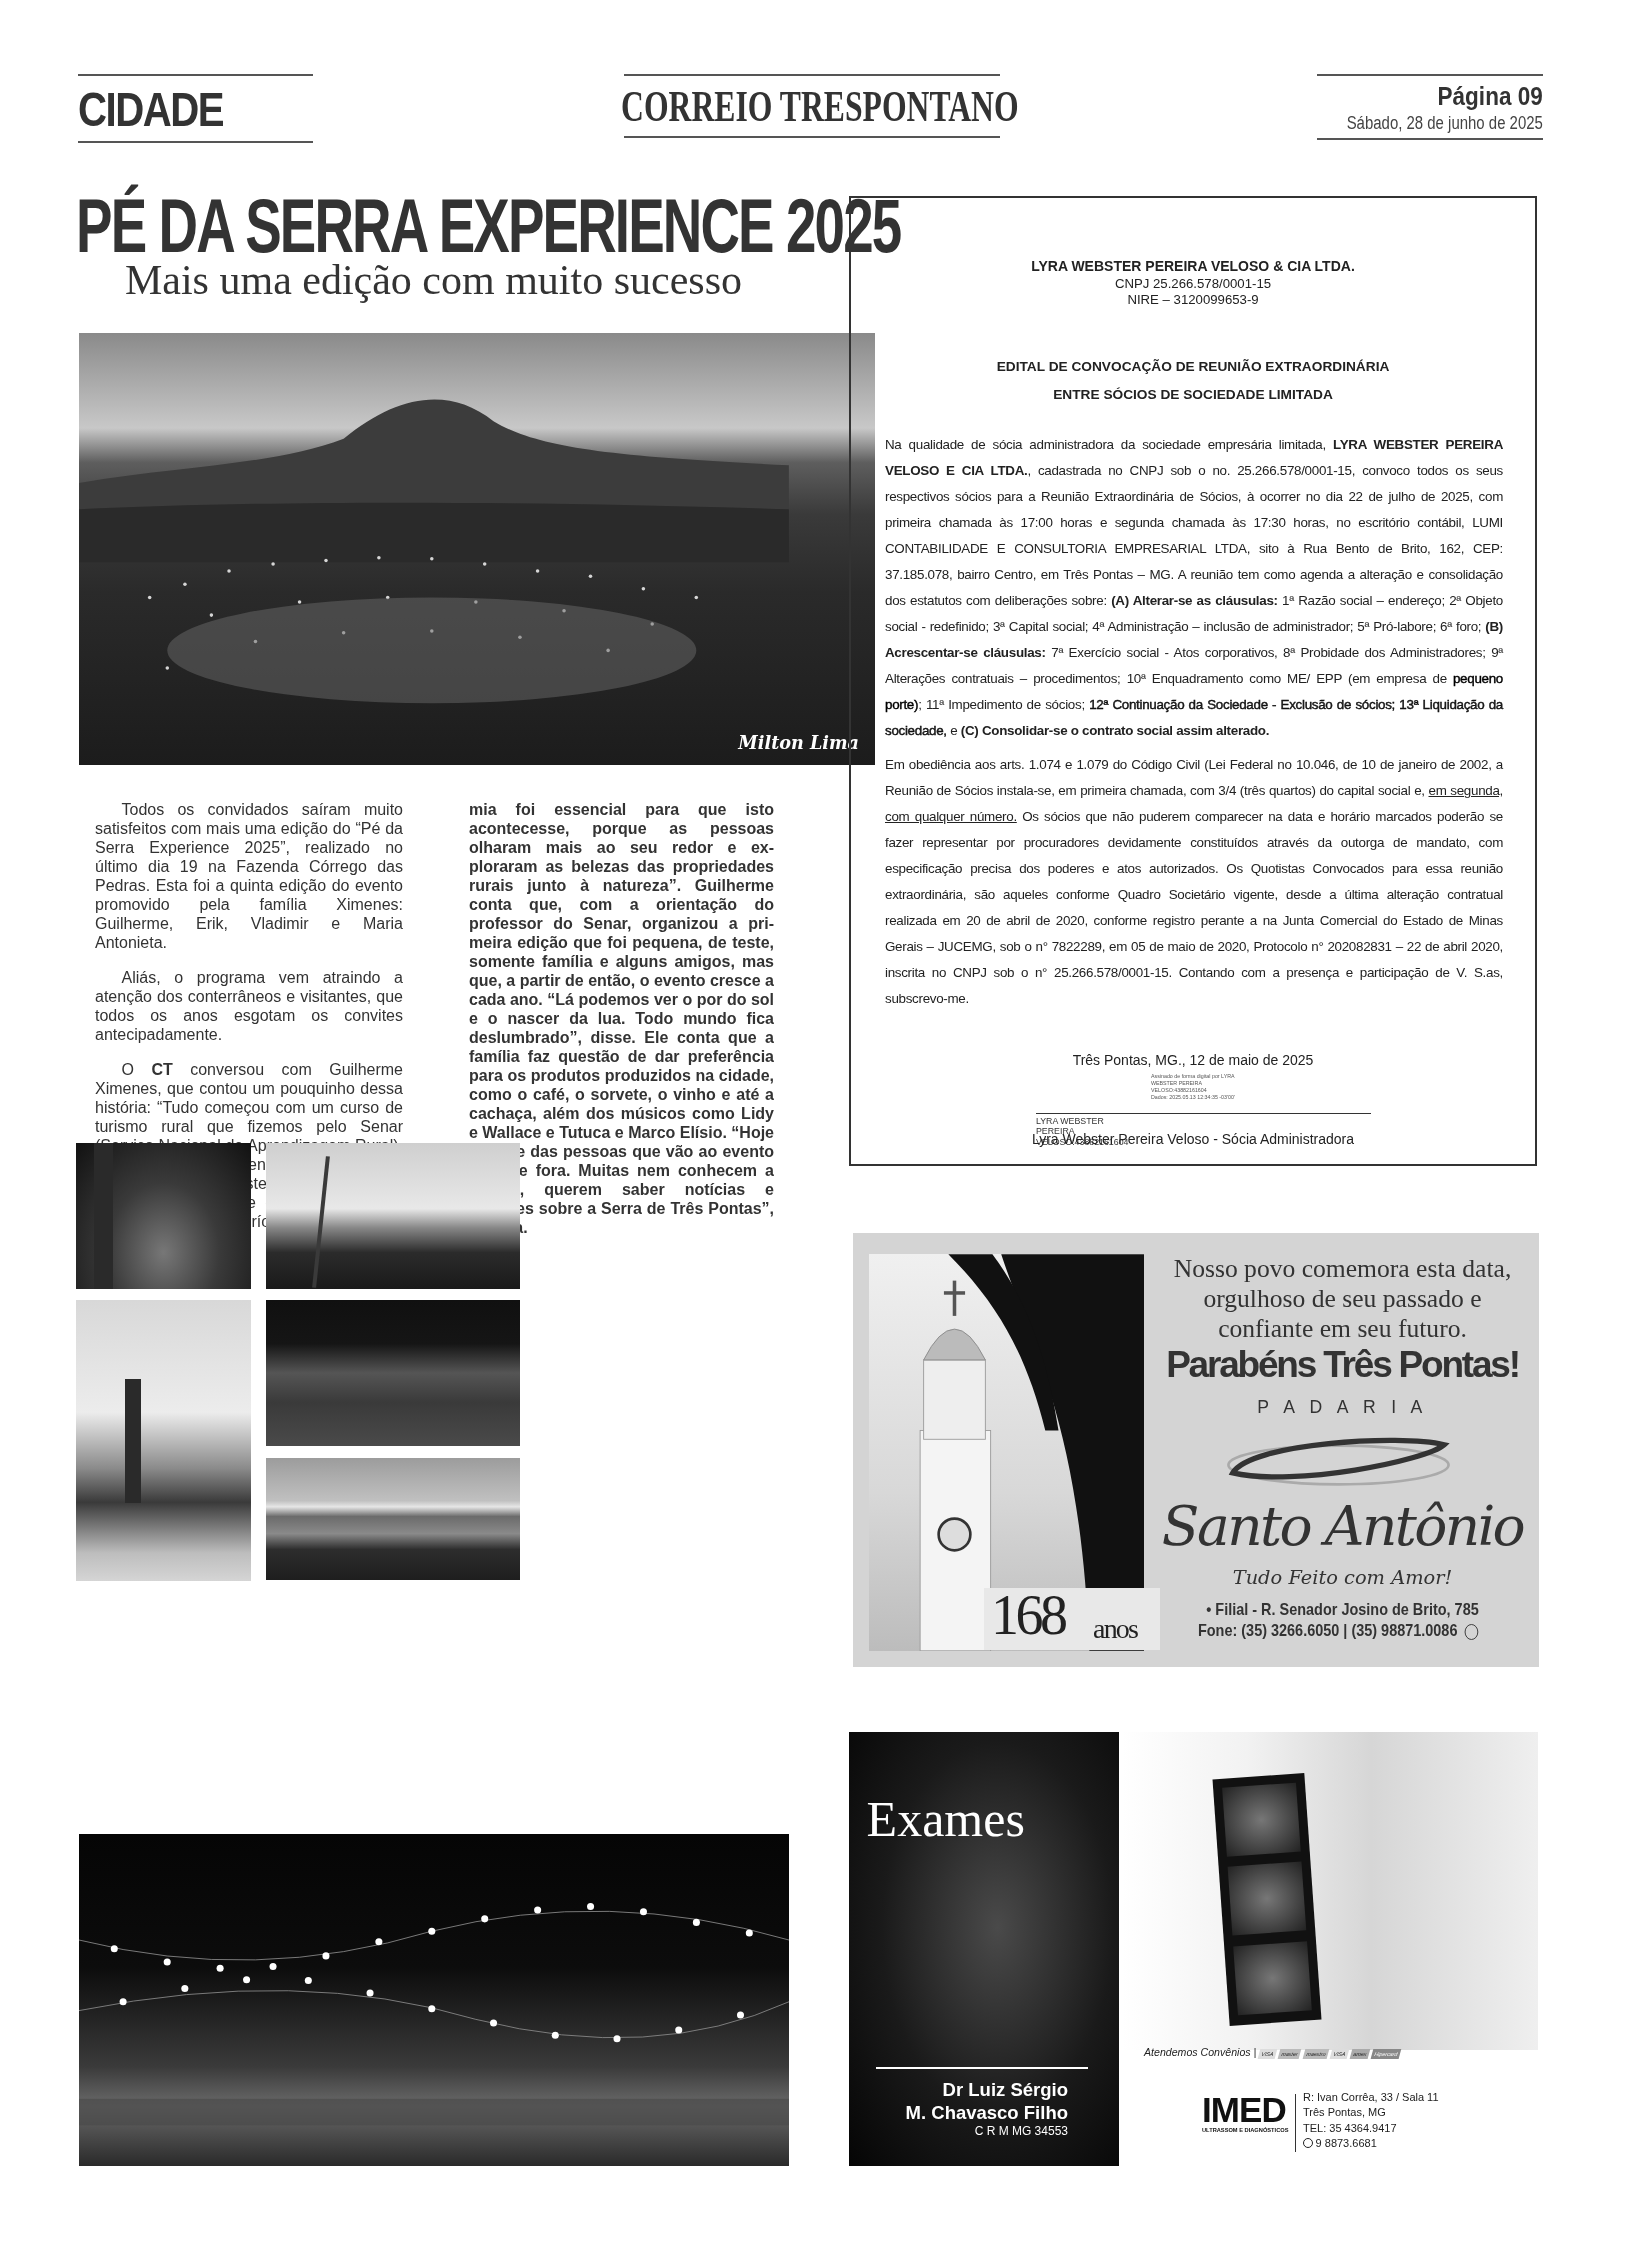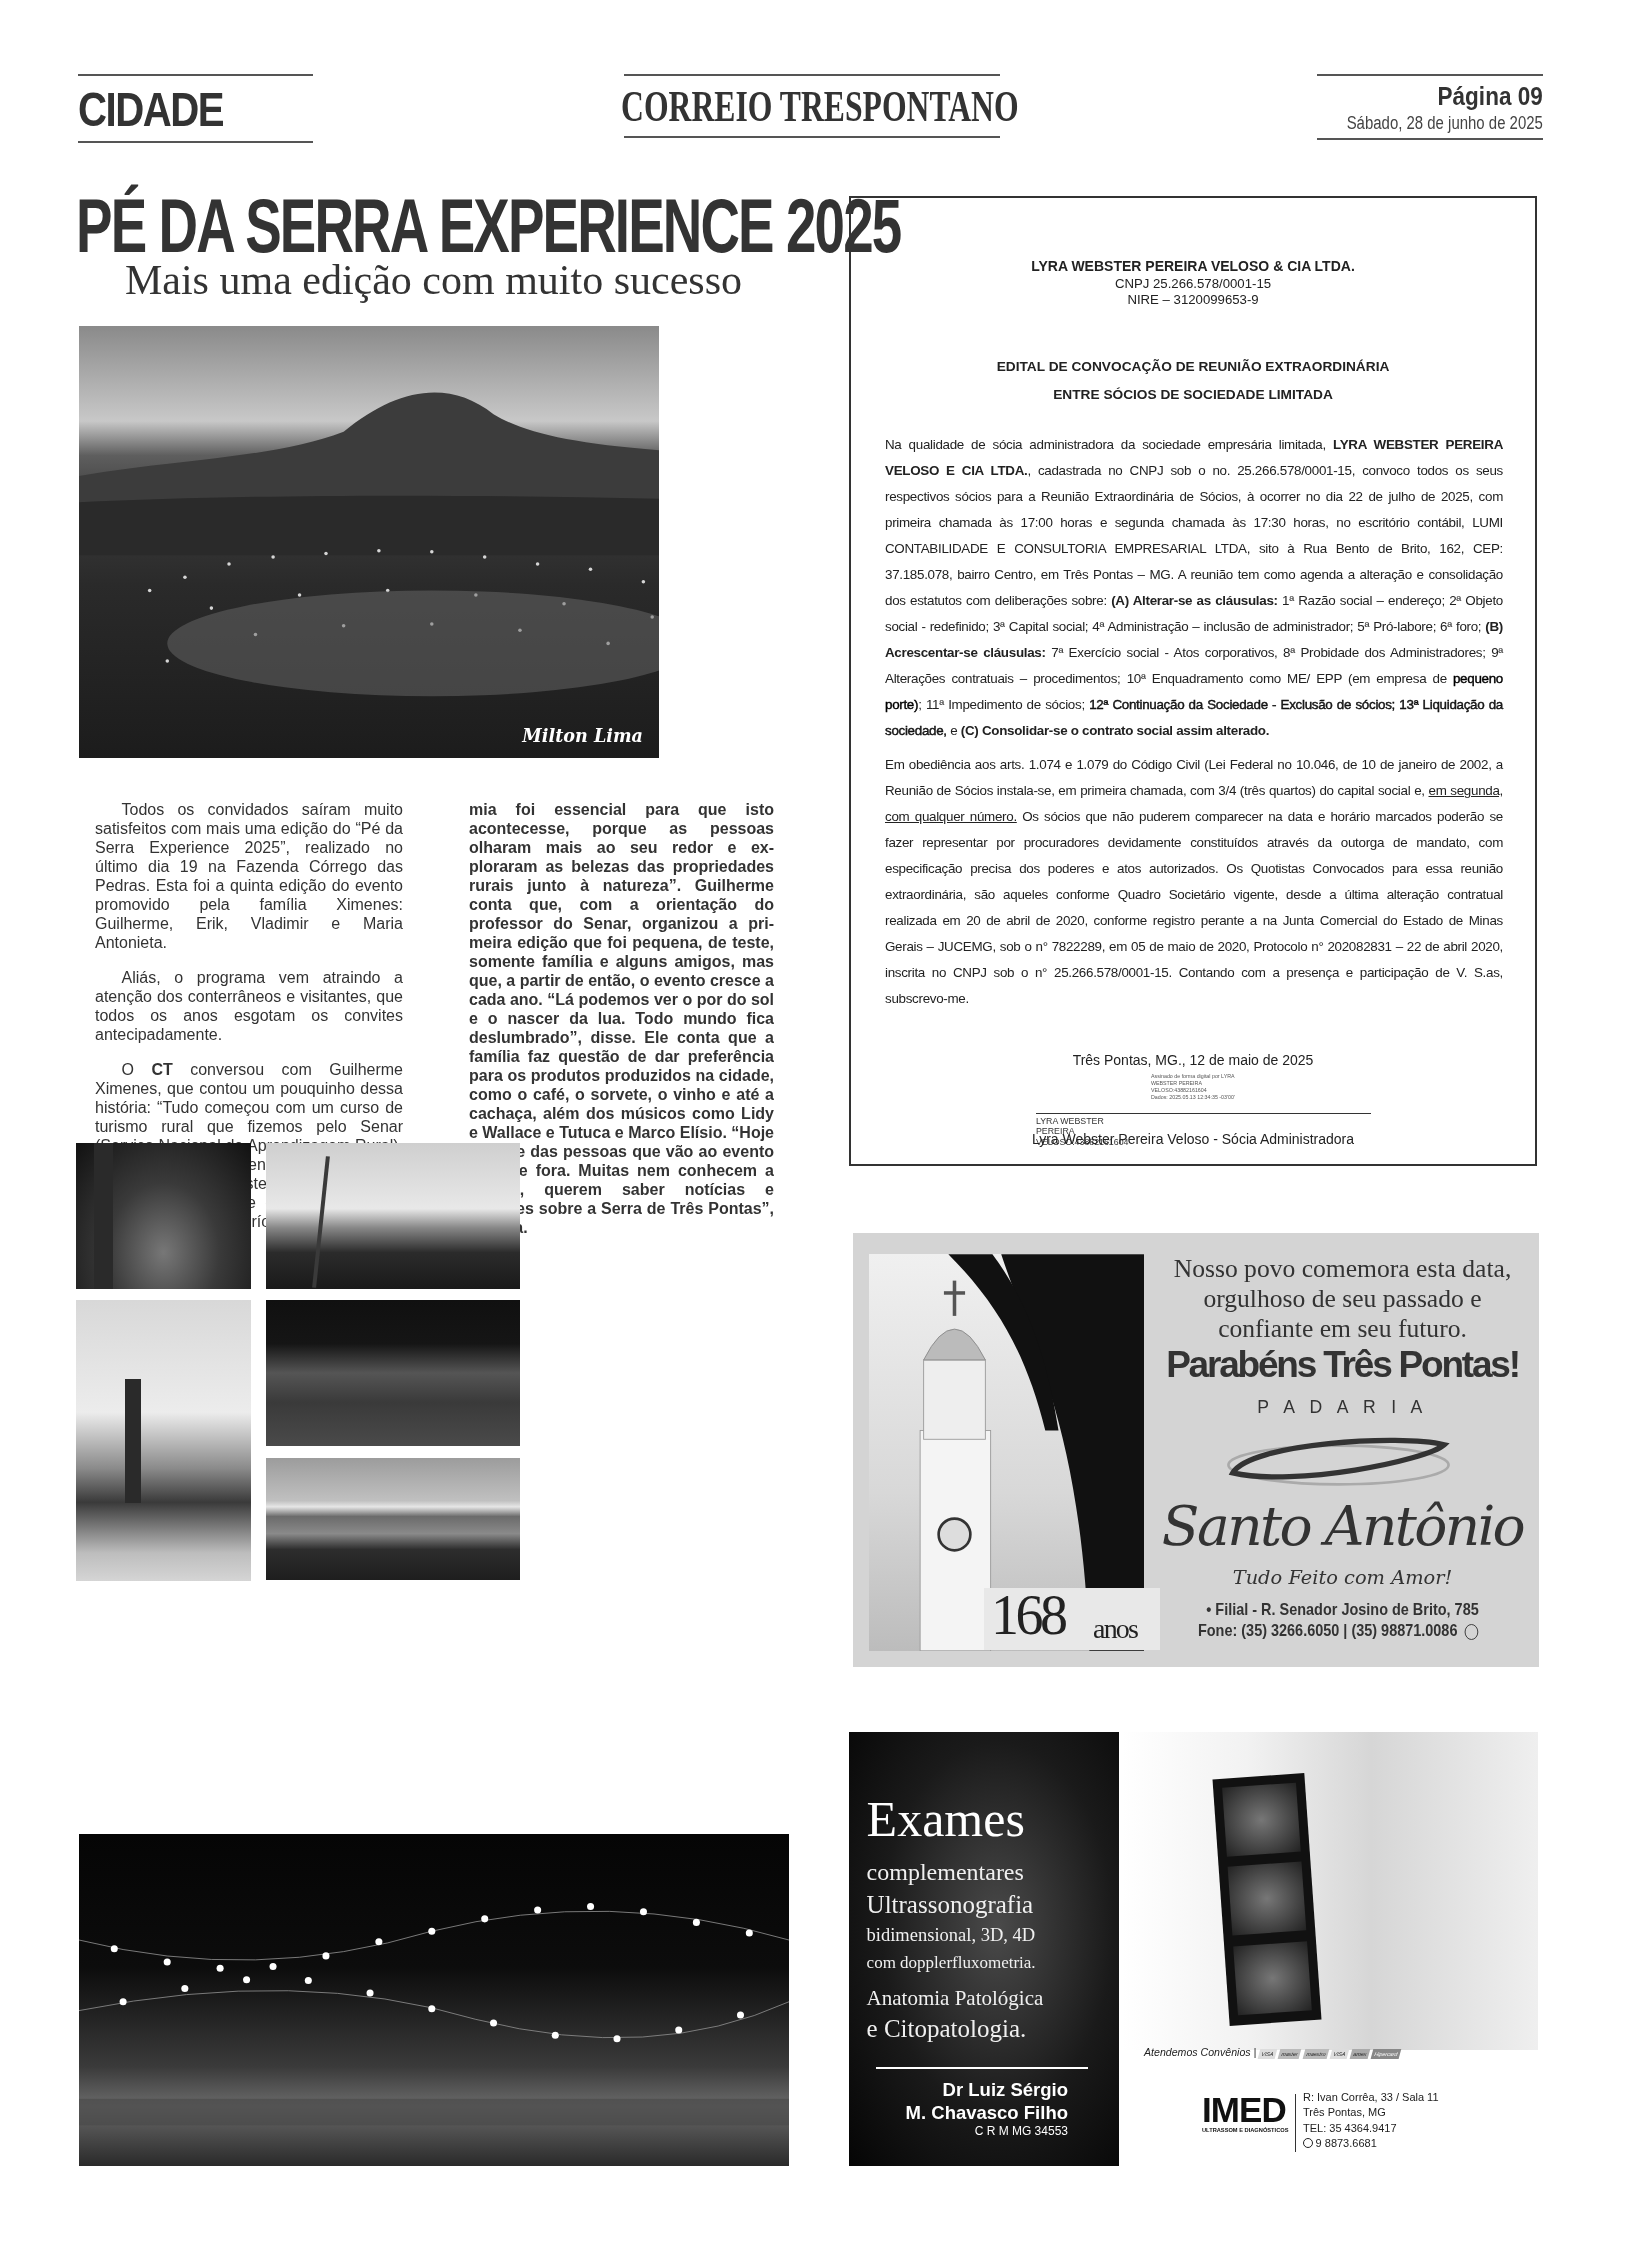--- a/index.html
+++ b/index.html
@@ -43,21 +43,21 @@
 <div class="abs masthead" style="left:547px;top:81px;width:529px;">CORREIO TRESPONTANO</div>
 
 <div class="rule" style="left:1317px;top:74px;width:226px;"></div>
 <div class="rule" style="left:1317px;top:138px;width:226px;"></div>
 <div class="abs page-num" style="right:86px;top:81px;">Página 09</div>
 <div class="abs page-date" style="right:86px;top:113px;">Sábado, 28 de junho de 2025</div>
 
 <div class="abs headline" style="left:76px;top:182px;">PÉ DA SERRA EXPERIENCE 2025</div>
 <div class="abs subhead" style="left:78px;top:256px;width:711px;">Mais uma edição com muito sucesso</div>
 
-<div class="photo" style="left:79px;top:326px;width:580px;height:432px;background:linear-gradient(180deg,#8a8a8a 0%,#c8c8c8 22%,#5e5e5e 30%,#3a3a3a 42%,#2a2a2a 60%,#1c1c1c 100%);">
+<div class="photo" style="left:79px;top:333px;width:796px;height:432px;background:linear-gradient(180deg,#8a8a8a 0%,#c8c8c8 22%,#5e5e5e 30%,#3a3a3a 42%,#2a2a2a 60%,#1c1c1c 100%);">
   <svg width="710" height="432" viewBox="0 0 805 490">
     <path d="M0 170 C120 150 220 150 300 120 C360 70 420 60 470 100 C520 130 600 140 805 150 L805 230 L0 230 Z" fill="#3c3c3c"></path>
     <path d="M0 200 C200 190 500 190 805 200 L805 260 L0 260 Z" fill="#2a2a2a"></path>
     <g fill="#f4f4f4" opacity="0.85">
       <circle cx="80" cy="300" r="2"></circle>
         <circle cx="120" cy="285" r="2"></circle>
         <circle cx="170" cy="270" r="2"></circle>
         <circle cx="220" cy="262" r="2"></circle>
       <circle cx="280" cy="258" r="2"></circle>
         <circle cx="340" cy="255" r="2"></circle>
@@ -207,28 +207,20 @@
   <div class="abs" style="left:300px;top:367px;width:379px;text-align:center;font-weight:bold;font-size:17px;color:#333;white-space:nowrap;transform:scaleX(0.85);">• Filial - R. Senador Josino de Brito, 785</div>
   <div class="abs" style="left:282px;top:388px;width:406px;text-align:center;font-weight:bold;font-size:17px;color:#333;white-space:nowrap;transform:scaleX(0.85);">
     <span>Fone: (35) 3266.6050 | (35) 98871.0086</span>
     <span style="display:inline-block;width:14px;height:14px;border:1.8px solid #333;border-radius:50%;vertical-align:middle;margin-left:3.5px;"></span>
   </div>
 </div>
 
 <div class="imed">
   <div class="abs" style="left:0;top:0;width:270px;height:434px;background:radial-gradient(ellipse at 55% 45%,#4a4a4a 0%,#1a1a1a 55%,#050505 100%);">
     <div class="abs" style="left:17.6px;top:58px;font-family:'Liberation Serif',serif;font-size:50px;color:#fff;">Exames</div>
-    <div class="abs" style="left:17.6px;top:124px;width:238px;font-family:'Liberation Serif',serif;color:#f0f0f0;">
-      <div style="font-size:24px;line-height:32px;">complementares</div>
-      <div style="font-size:25px;line-height:34px;">Ultrassonografia</div>
-      <div style="font-size:18.5px;line-height:26.5px;">bidimensional, 3D, 4D</div>
-      <div style="font-size:17px;line-height:28px;">com dopplerfluxometria.</div>
-      <div style="font-size:21px;line-height:32px;margin-top:5.3px;">Anatomia Patológica</div>
-      <div style="font-size:25px;line-height:30px;">e Citopatologia.</div>
-    </div>
     <div class="abs" style="left:26.5px;top:335px;width:212px;height:1.8px;background:#fff;"></div>
     <div class="abs" style="right:51px;top:346px;text-align:right;color:#fff;font-weight:bold;font-size:18.5px;line-height:23px;">
       <div>Dr Luiz Sérgio</div>
       <div>M. Chavasco Filho</div>
       <div style="font-weight:normal;font-size:12px;line-height:14px;">C R M MG 34553</div>
     </div>
   </div>
   <div class="abs" style="left:273px;top:0;width:416px;height:318px;background:linear-gradient(90deg,#ffffff 0%,#f2f2f2 30%,#d6d6d6 60%,#efefef 100%);overflow:hidden;">
     <div class="abs" style="left:99px;top:44px;width:92px;height:247px;background:#111;transform:rotate(-4deg);">
       <div style="position:absolute;left:8.8px;top:8.8px;width:74px;height:69px;background:radial-gradient(#777,#222);"></div>

